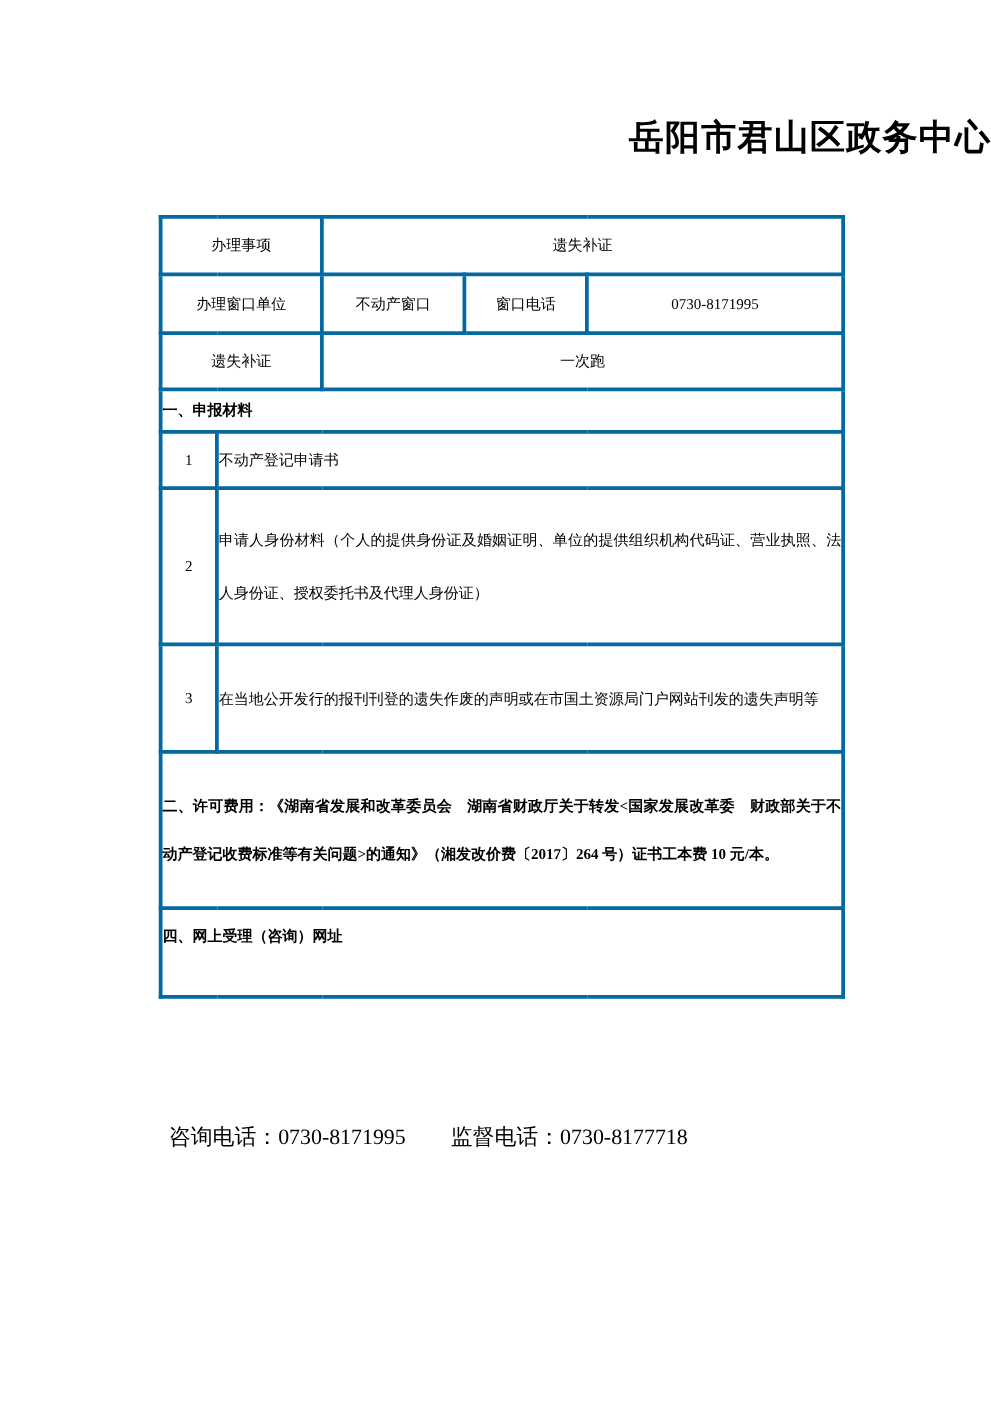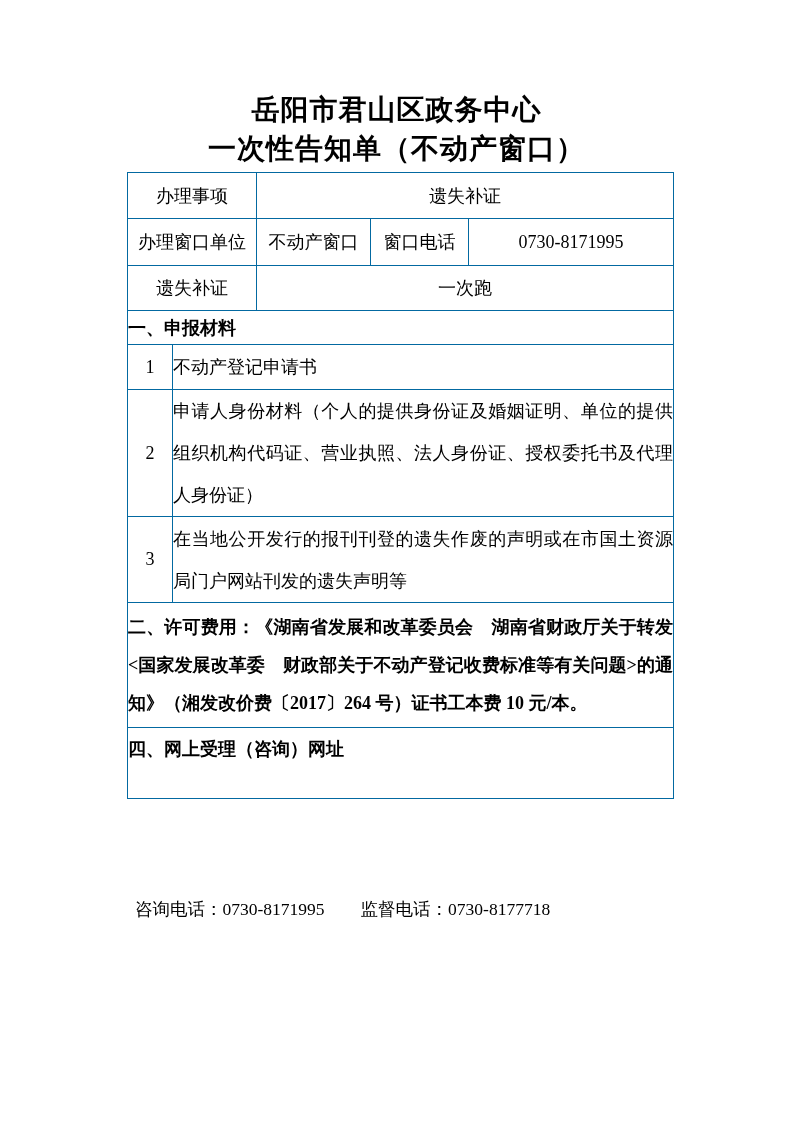--- a/index.html
+++ b/index.html
@@ -14,38 +14,38 @@
     background: #ffffff;
     color: #000000;
     font-family: "Liberation Serif", "DejaVu Serif", serif;
     overflow: hidden;
   }
   .titles {
     position: absolute;
     top: 90px;
     left: 0;
     width: 100%;
-    text-align: center;
+    text-align: right;
     font-family: "Liberation Sans", "DejaVu Sans", sans-serif;
     font-weight: 700;
     font-size: 28px;
     line-height: 39px;
     letter-spacing: 1px;
   }
   table.notice {
     position: absolute;
     left: 127px;
     top: 172px;
     width: 546px;
     border-collapse: collapse;
     table-layout: fixed;
   }
   table.notice td {
-    border: 1px solid #0369a1;
-    font-size: 18px;
+    border: 3px solid #0369a1;
+    font-size: 12px;
     padding: 0;
     vertical-align: middle;
     word-break: break-all;
   }
   tr.r1  { height: 46px; }
   tr.r2  { height: 47px; }
   tr.r3  { height: 45px; }
   tr.r4  { height: 34px; }
   tr.r5  { height: 45px; }
   tr.r6  { height: 125px; }
@@ -83,21 +83,20 @@
     white-space: nowrap;
   }
 </style>
 </head>
 <body>
 
 <div class="page">
 
   <div class="titles">
     <div>岳阳市君山区政务中心</div>
-    <div>一次性告知单（不动产窗口）</div>
   </div>
 
   <table class="notice">
     <colgroup>
       <col style="width:45px">
       <col style="width:84px">
       <col style="width:114px">
       <col style="width:98px">
       <col style="width:205px">
     </colgroup>

